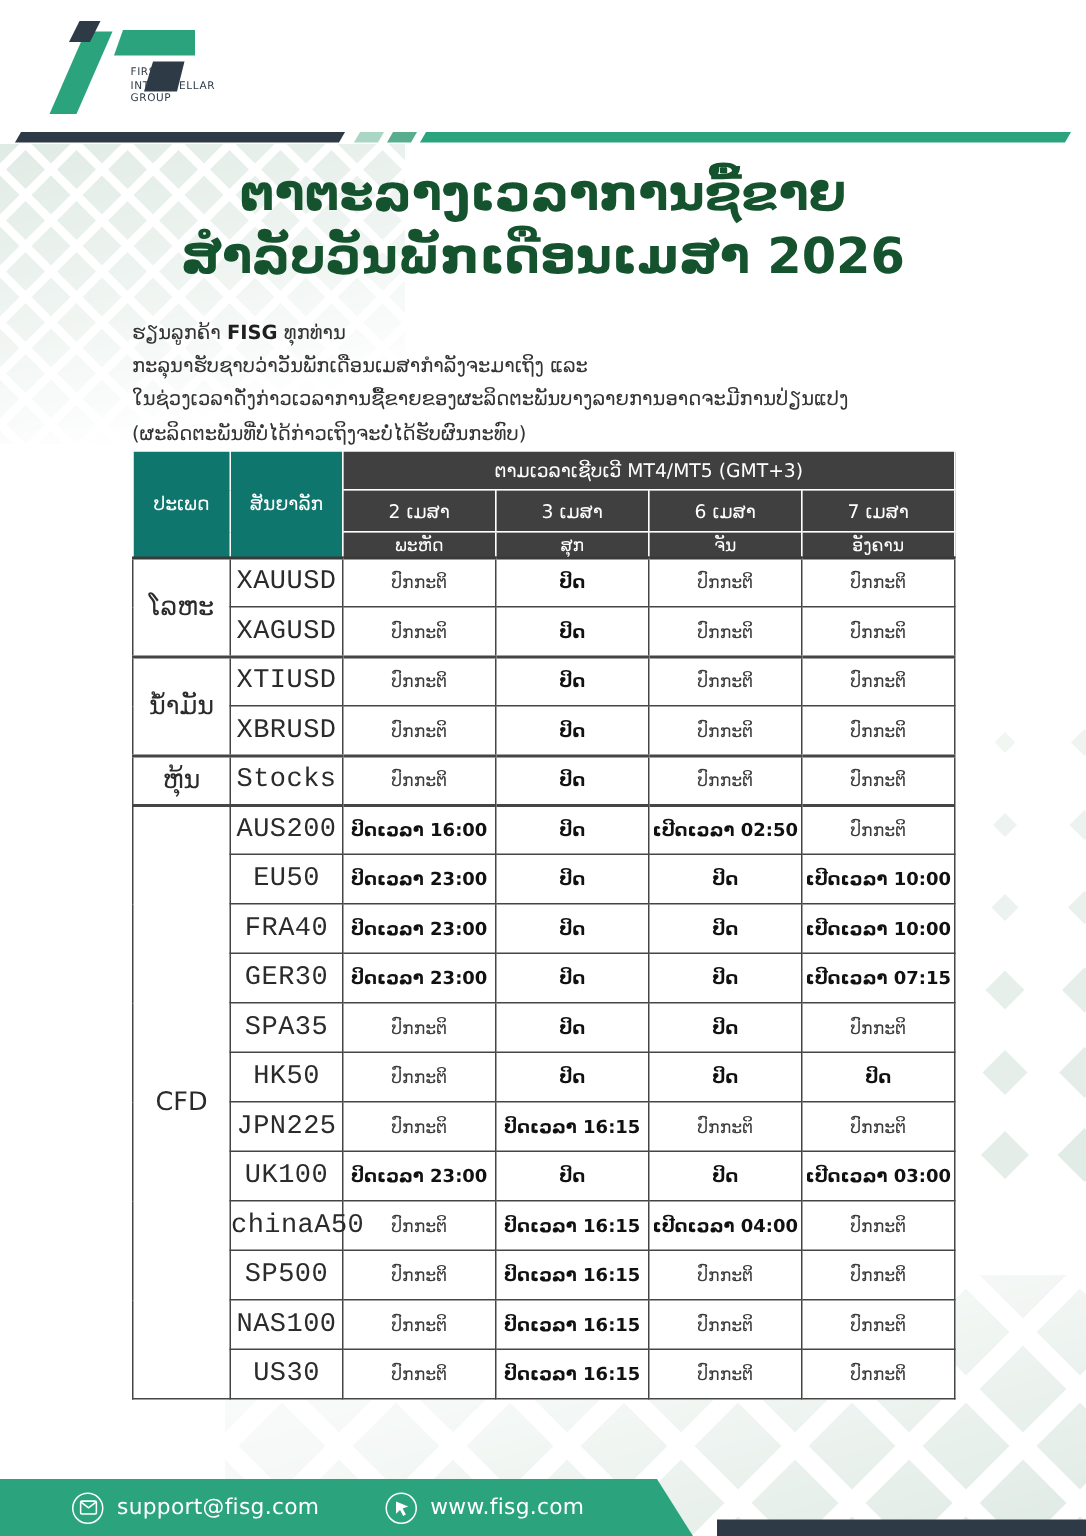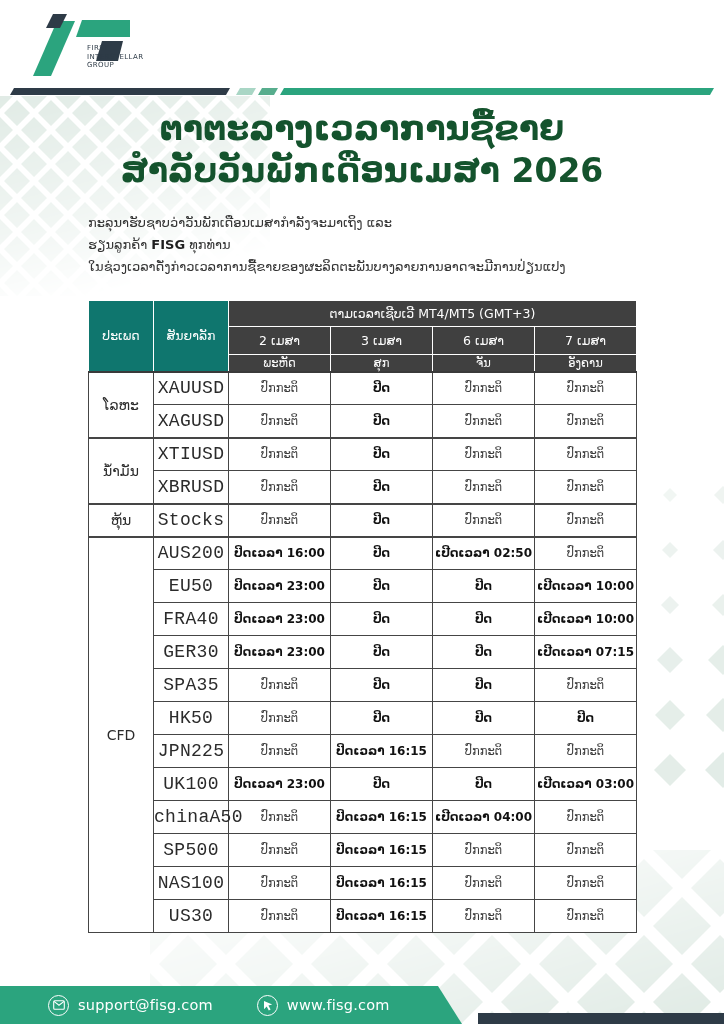--- a/index.html
+++ b/index.html
@@ -51,21 +51,21 @@
           border:1.5px solid #3a3a3a; }
   thead th { border:1px solid #ffffff; color:#fff; font-weight:400; }
   .th-dark  { background:#0f766e; font-size:12.5px; }
   .th-green { background:#404040; }
   .hr1 th { height:26px; font-size:12.5px; }
   .hr2 th { height:28px; font-size:12.5px; }
   .hr3 th { height:17px; font-size:11.5px; }
   .hdr-bottom { border-bottom:2px solid #3a3a3a !important; }
   tbody td { border:1px solid #454545; height:33px; text-align:center; vertical-align:middle; }
   tbody tr.gs td { border-top:2px solid #454545; }
-  .cat { font-size:14px; color:#2b2b2b; }
+  .cat { font-size:17px; color:#2b2b2b; }
   .sym { font-size:18px; color:#2b2b2b; letter-spacing:.3px;font-family:Liberation Mono, monospace; }
   .val { font-size:11.5px; color:#3a3a3a; }
   .val.b { font-weight:700; color:#111; font-size:12px; }
 
   
   .footer-ribbon {
     left:0; top:986px; width:464px; height:38px; background:#2ba47e;
     clip-path:polygon(0 0, 438px 0, 462px 100%, 0 100%);
     display:flex; align-items:center; padding-left:48px; gap:44px;
   }
@@ -146,23 +146,24 @@
 <div class="abs rule-seg rule-dash1"></div>
 <div class="abs rule-seg rule-dash2"></div>
 <div class="abs rule-seg rule-green"></div>
 
 <div class="abs title">
   <div>ຕາຕະລາງເວລາການຊື້ຂາຍ</div>
   <div>ສຳລັບວັນພັກເດືອນເມສາ 2026</div>
 </div>
 
 <div class="abs intro">
+  <p><span>ຮຽນລູກຄ້າ</span> <span class="brand">FISG</span> <span>ທຸກທ່ານ</span></p>
   <p>ກະລຸນາຮັບຊາບວ່າວັນພັກເດືອນເມສາກຳລັງຈະມາເຖິງ ແລະ</p>
-  <p><span>ຮຽນລູກຄ້າ</span> <span class="brand">FISG</span> <span>ທຸກທ່ານ</span></p>
   <p>ໃນຊ່ວງເວລາດັ່ງກ່າວເວລາການຊື້ຂາຍຂອງຜະລິດຕະພັນບາງລາຍການອາດຈະມີການປ່ຽນແປງ</p>
+  <p>(ຜະລິດຕະພັນທີ່ບໍ່ໄດ້ກ່າວເຖິງຈະບໍ່ໄດ້ຮັບຜົນກະທົບ)</p>
 </div>
 
 <div class="abs sched">
 <table>
   <colgroup>
         <col style="width:65px">
         <col style="width:75px">
         <col style="width:102px">
         <col style="width:102px">
         <col style="width:102px">

